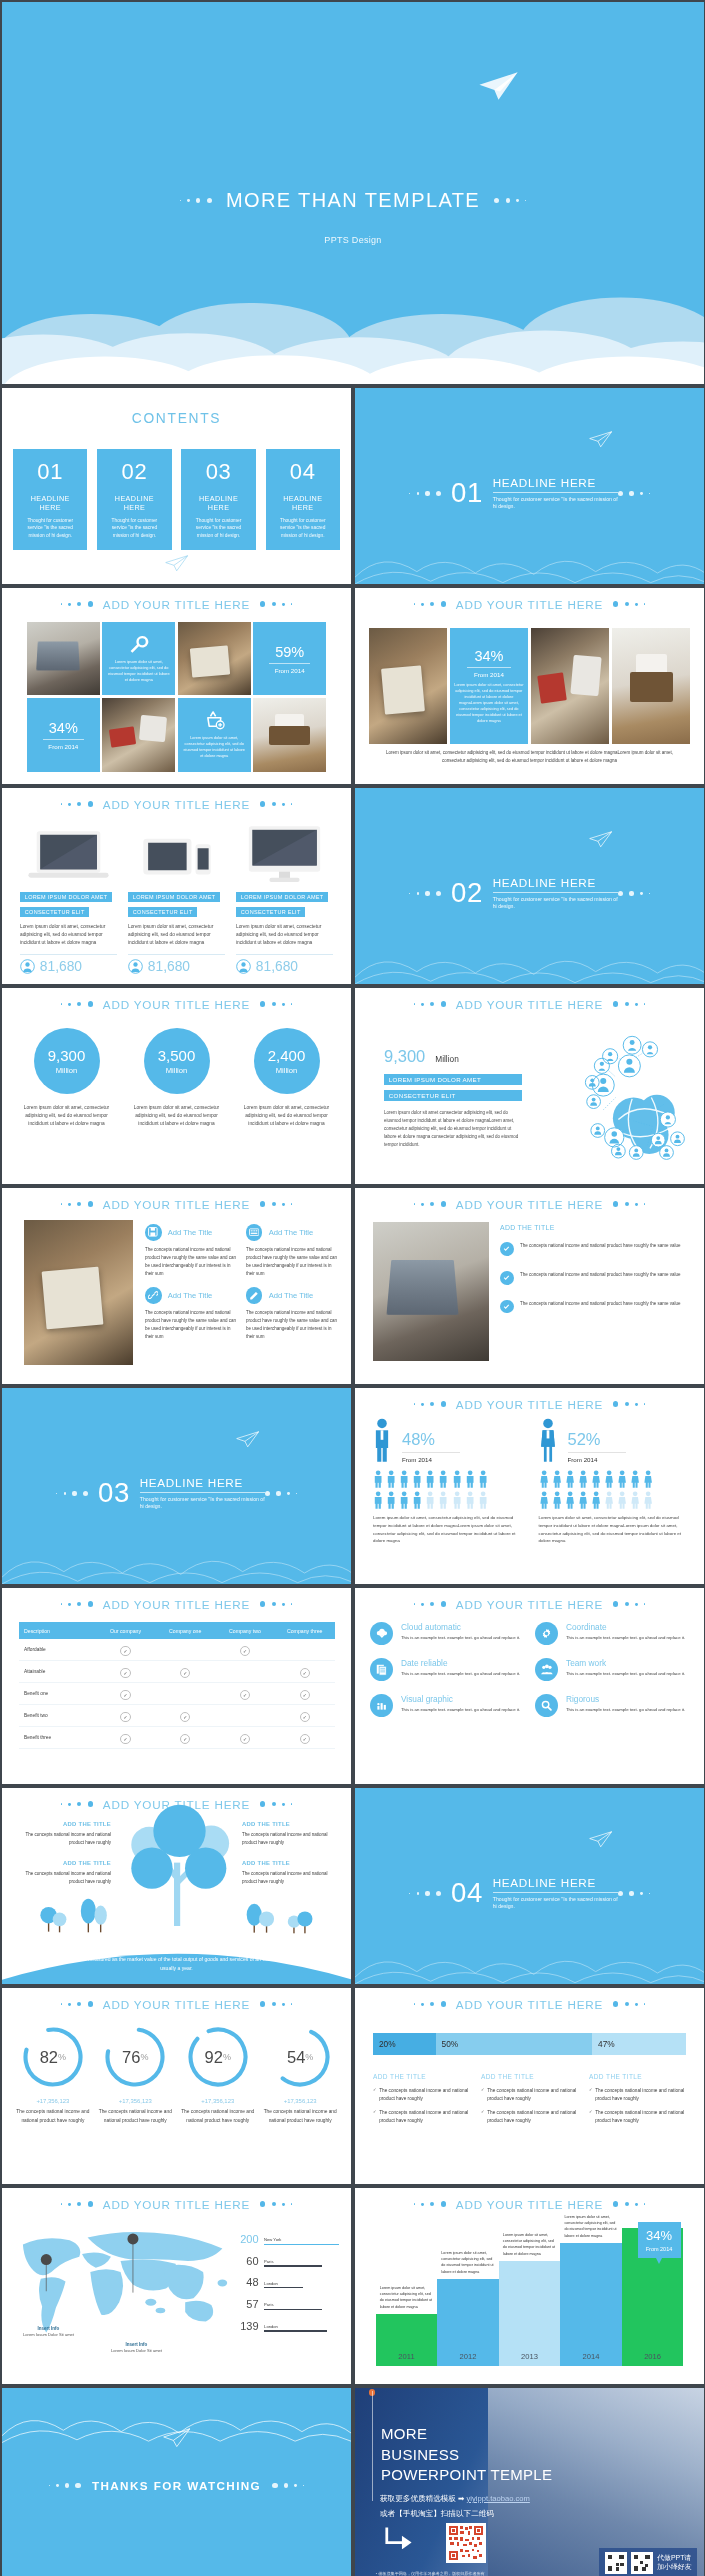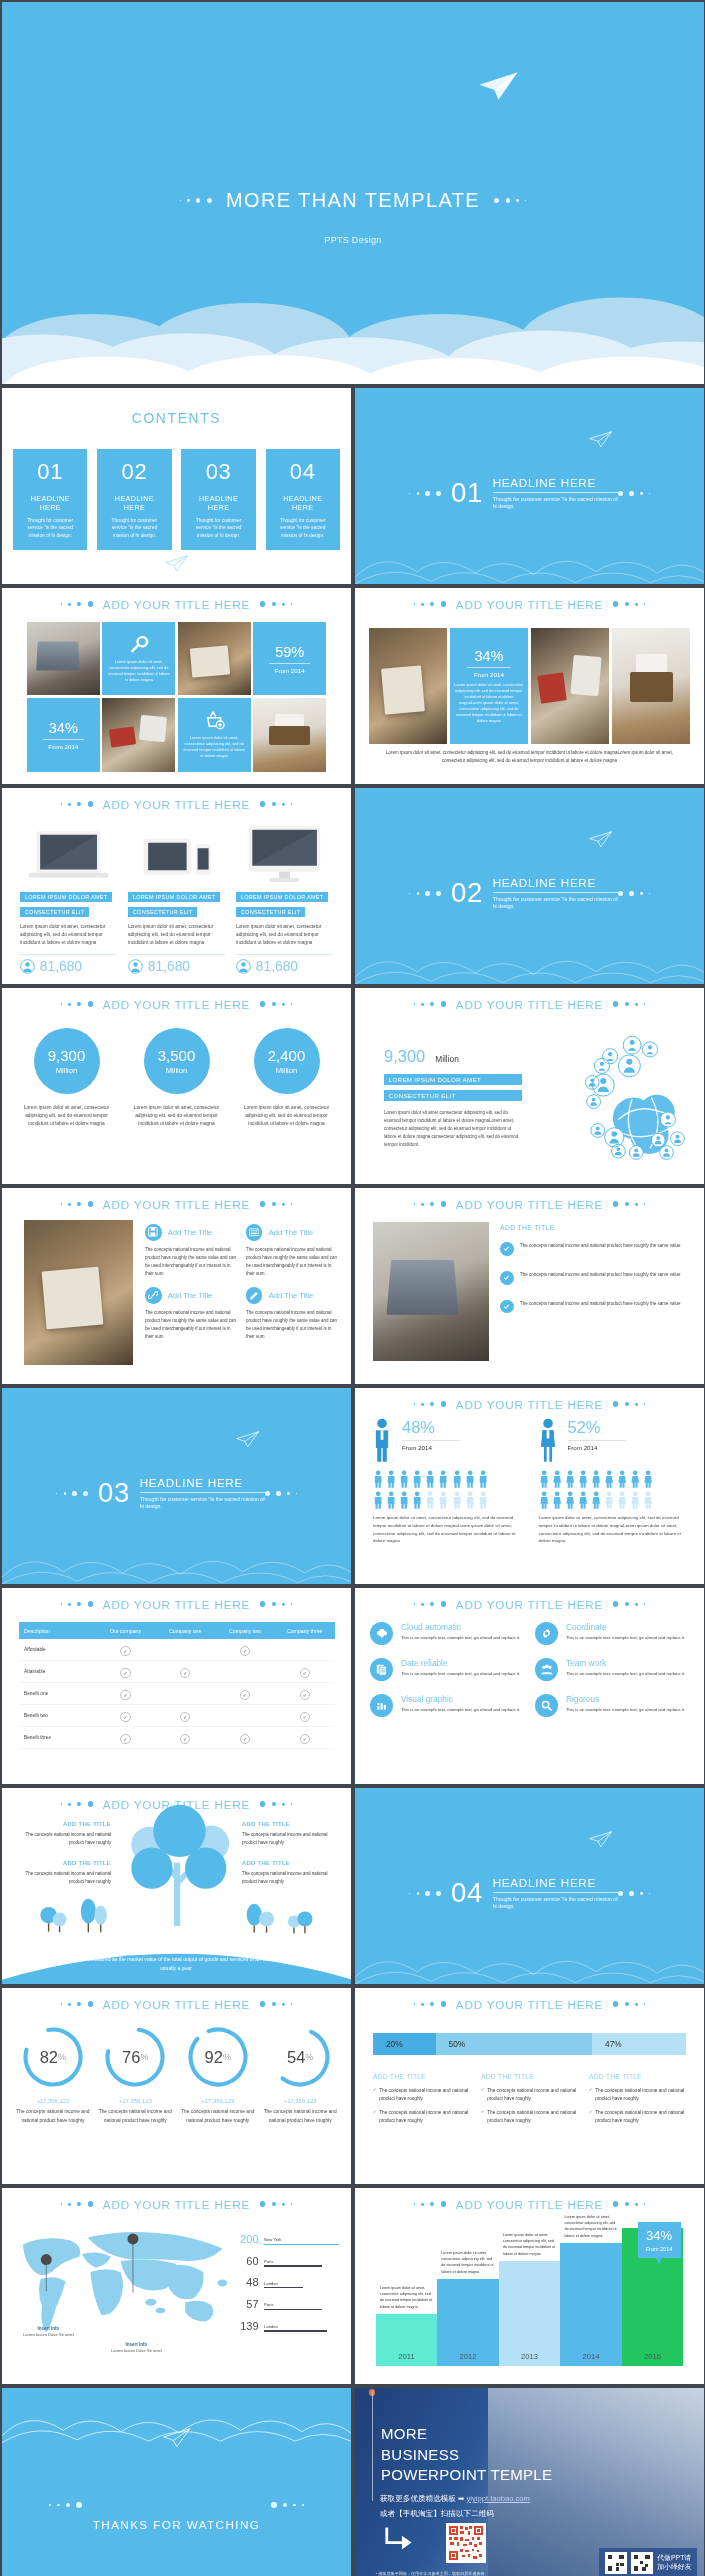--- a/index.html
+++ b/index.html
@@ -143,21 +143,21 @@
   .ic-grid { position: absolute; top: 36px; left: 143px; right: 13.8px; display: grid;
              grid-template-columns: 1fr 1fr; grid-template-rows: 1fr 1fr; gap: 9.7px 9.7px; }
   .iccard .hd { display: flex; align-items: center; gap: 6.2px; }
   .iccard .cbadge { width: 16.5px; height: 16.5px; border-radius: 50%; background: #55b9e9; display: flex; align-items: center; justify-content: center; }
   .iccard .t { color: #6cbfe6; font-size: 7.6px; }
   .iccard .p { color: #444; font-size: 4.5px; line-height: 1.75; margin-top: 5.5px; }
 
   
   .pp-wrap { position: absolute; top: 30px; left: 18px; right: 18px; display: flex; gap: 18px; }
   .pp-col { flex: 1; }
-  .pp-top { display: flex; align-items: flex-start; gap: 11px; }
+  .pp-top { display: flex; align-items: flex-end; gap: 11px; }
   .pp-icon { width: 18px; height: 45px; }
   .pp-pct { color: #7cc7ea; font-size: 16.5px; font-weight: 300; }
   .pp-rule { height: 0.7px; background: #e2e2e2; width: 58px; margin: 3.4px 0 3.4px; }
   .pp-from { color: #333; font-size: 6.2px; }
   .pp-rows { margin-top: 6.9px; }
   .pp-rows .r { display: flex; gap: 2.8px; margin-bottom: 2.8px; }
   .pp-rows .r span { display: block; width: 10.3px; height: 18px; }
   .pp-p { color: #444; font-size: 4.4px; line-height: 1.75; margin-top: 5.5px; }
 
   
@@ -194,21 +194,21 @@
   .dn .col { flex: 1; display: flex; flex-direction: column; align-items: center; }
   .dn .val { color: #8ac9e8; font-size: 5.9px; margin-top: 8.3px; }
   .dn .p { color: #444; font-size: 4.8px; line-height: 1.7; text-align: center; margin-top: 4.1px; }
   .ring { position: relative; width: 66px; height: 66px; }
   .ring .lbl { position: absolute; inset: 0; display: flex; align-items: center; justify-content: center; }
   .ring .lbl b { color: #4a4a4a; font-size: 16.5px; font-weight: 400; }
   .ring .lbl i { color: #9b9b9b; font-size: 9px; font-style: normal; }
 
   
   .segbar { position: absolute; top: 45px; left: 18px; right: 18px; height: 22px; display: flex; }
-  .segbar div { display: flex; align-items: center; padding-left: 13px; color: #2f2f2f; font-size: 8.3px; }
+  .segbar div { display: flex; align-items: center; padding-left: 6px; color: #2f2f2f; font-size: 8.3px; }
   .seg3 { position: absolute; top: 85px; left: 18px; right: 18px; display: flex; gap: 11px; }
   .seg3 .col { flex: 1; }
   .seg3 .t { color: #8fd0ef; font-size: 6.5px; letter-spacing: 0.4px; }
   .seg3 .li { color: #3c3c3c; font-size: 4.7px; line-height: 1.65; margin-top: 6.9px; padding-left: 6.2px; position: relative; }
   .seg3 .li::before { content: "✓"; position: absolute; left: 0; top: 0; color: #3c3c3c; font-size: 4.1px; }
 
   
   .map-wrap { position: absolute; top: 33px; left: 13.8px; width: 227px; height: 124px; }
   .map-list { position: absolute; top: 45px; right: 12.4px; width: 102px; }
   .map-list .r { display: flex; align-items: flex-end; gap: 5.5px; margin-bottom: 9.7px; }
@@ -231,21 +231,21 @@
   .bc .bar .note { position: absolute; bottom: 100%; left: 4.1px; right: 4.1px; color: #333; font-size: 3.7px; line-height: 1.7; padding-bottom: 4.1px; }
   .callout { position: absolute; right: 2.8px; top: 4.1px; width: 43px; background: #55b9e9; padding: 6.2px 0 5.5px; text-align: center; }
   .callout .v { color: #fff; font-size: 13px; font-weight: 300; }
   .callout .f { color: #fff; font-size: 5.5px; margin-top: 2.8px; }
   .callout::after { content: ""; position: absolute; top: 100%; left: 50%; margin-left: -3.4px;
                     border-left: 3.4px solid transparent; border-right: 3.4px solid transparent; border-top: 6.2px solid #55b9e9; }
 
   
   .thx { background: #55b9e9; }
   .thx .mid { position: absolute; top: 91px; left: 0; right: 0; display: flex; align-items: center; justify-content: center; }
-  .thx .tx { color: #fff; font-size: 11.7px; font-weight: 400; letter-spacing: 1.4px; padding: 0 11px; margin-top: 39px; }
+  .thx .tx { color: #fff; font-size: 11.7px; font-weight: 700; letter-spacing: 1.4px; padding: 0 11px; }
   .thx .plane { position: absolute; top: 40px; left: 50%; margin-left: -13.8px; width: 27.6px; height: 19.3px; }
 
   
   .promo { background: linear-gradient(115deg,#1f3f78 0%,#2a5795 34%,#6f8cb8 62%,#b8c6d8 100%); }
   .promo .vbar { position: absolute; left: 16.5px; top: 2.8px; bottom: 83px; width: 0.7px; background: rgba(255,255,255,.55); }
   .promo .dotorange { position: absolute; left: 13.8px; top: 1.4px; width: 6.2px; height: 6.2px; border-radius: 50%; background: #e8743b; }
   .promo .h { position: absolute; left: 26px; top: 36px; color: #fff; font-size: 15px; font-weight: 300;
               line-height: 1.38; letter-spacing: 0.3px; }
   .promo .cn1 { position: absolute; left: 25px; top: 106px; color: #fff; font-size: 7.6px; }
   .promo .cn1 a { color: #bcd2ef; text-decoration: underline; }
@@ -1669,21 +1669,21 @@
       <div class="dots">
             <i class="d4"></i>
             <i class="d3"></i>
             <i class="d2"></i>
             <i class="d1"></i>
           </div>
     </div>
     <div class="bc">
       <div class="bars">
         <div class="bar">
-          <div class="fill" style="height:52px;background:#5eead4">
+          <div class="fill" style="height:52px;background:#22c55e">
             <div class="note">Lorem ipsum dolor sit amet, consectetur adipisicing elit, sed do eiusmod tempor incididunt ut labore et dolore magna</div>
             <div class="yr">2011</div>
           </div>
         </div>
         <div class="bar">
           <div class="fill" style="height:87px;background:#55b9e9">
             <div class="note">Lorem ipsum dolor sit amet, consectetur adipisicing elit, sed do eiusmod tempor incididunt ut labore et dolore magna</div>
             <div class="yr">2012</div>
           </div>
         </div>

